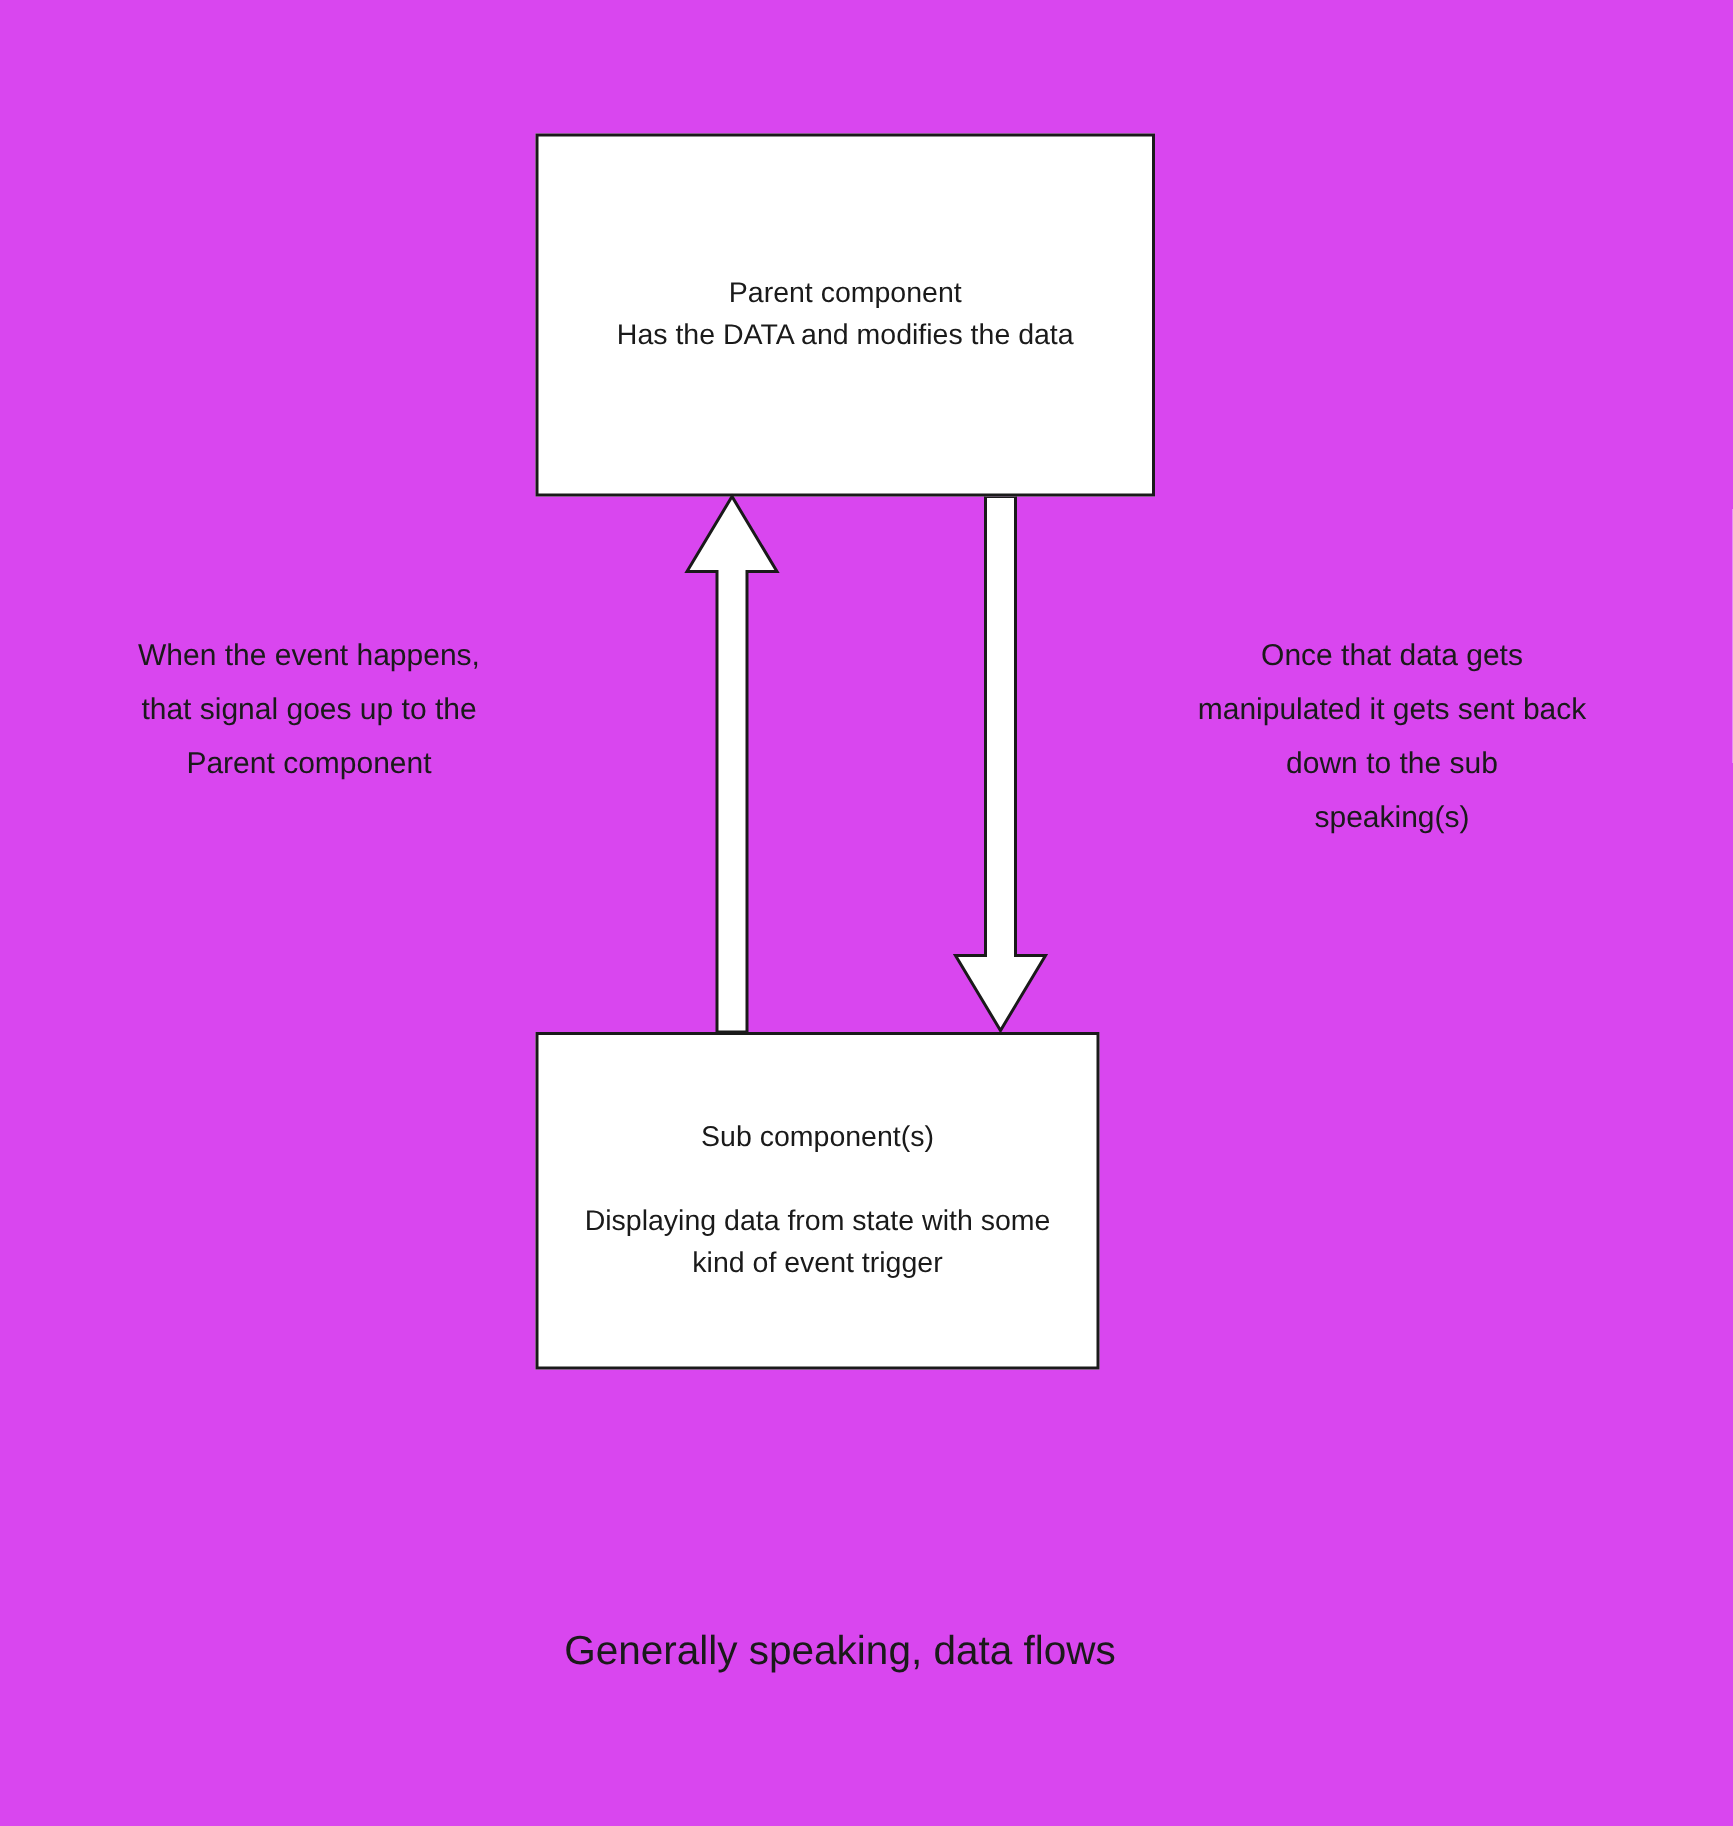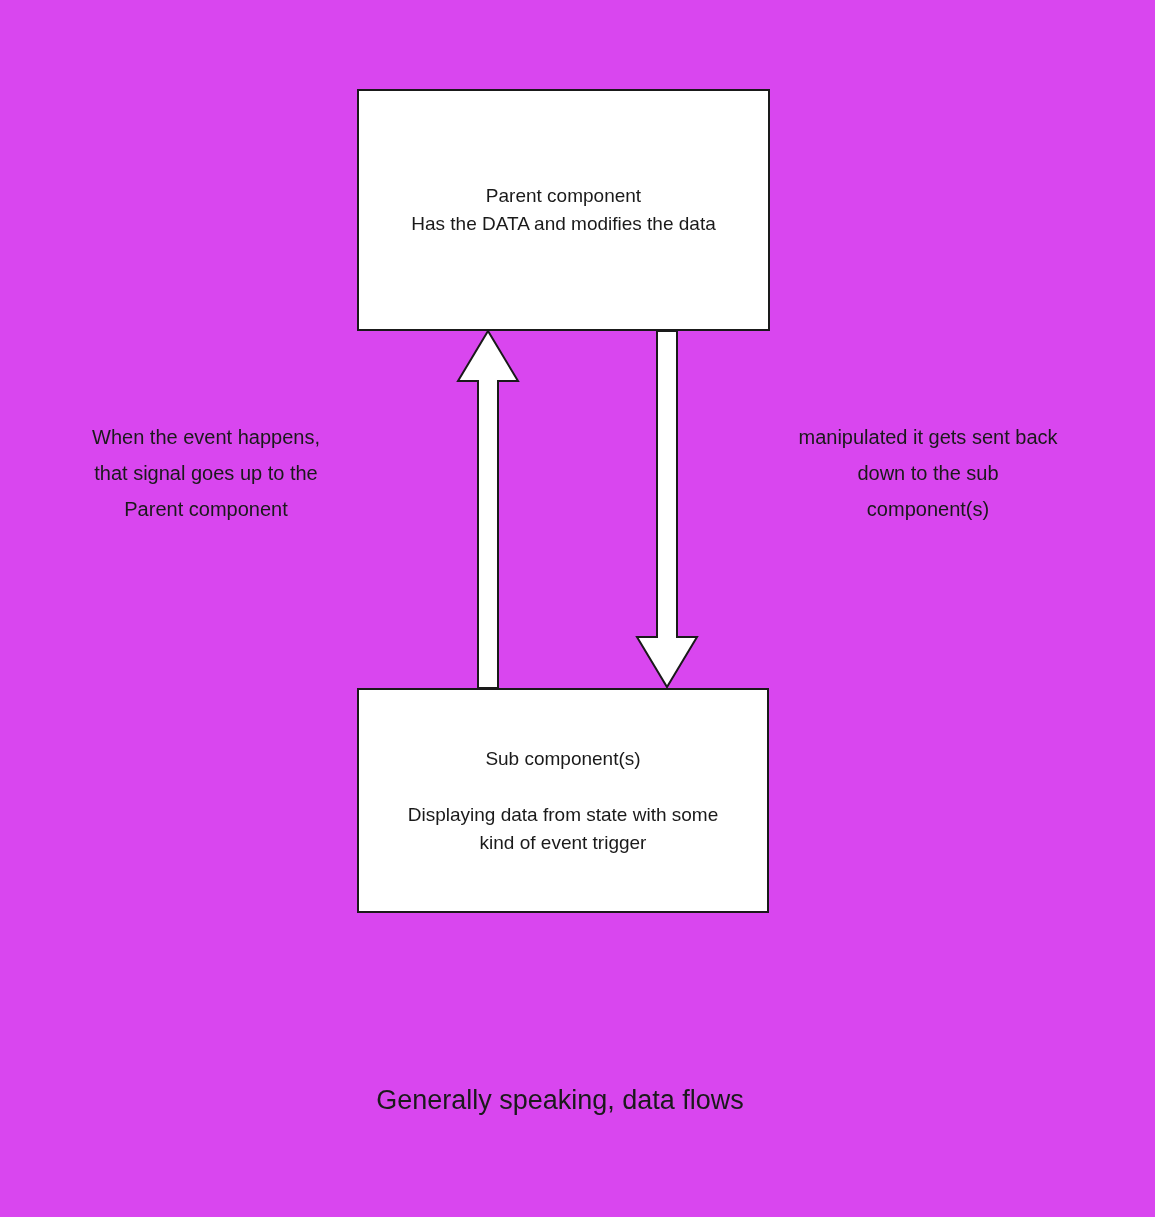--- a/index.html
+++ b/index.html
@@ -30,21 +30,21 @@
   }
   .box-parent {
     left: 357px;
     top: 89px;
     width: 413px;
     height: 242px;
   }
   .box-sub {
     left: 357px;
     top: 688px;
-    width: 412px;
+    width: 376px;
     height: 225px;
   }
   .box .line {
     display: block;
     font-size: 19px;
     line-height: 28px;
     white-space: nowrap;
   }
   .spacer {
     display: block;
@@ -121,22 +121,23 @@
     <polygon points="23,0 23,306 3,306 33,356 63,306 43,306 43,0" fill="#ffffff" stroke="#1a1a1a" stroke-width="2" stroke-linejoin="miter"></polygon>
   </svg>
 
   <div class="note note-left">
     <span class="line">When the event happens,</span>
     <span class="line">that signal goes up to the</span>
     <span class="line">Parent component</span>
   </div>
 
   <div class="note note-right">
+    <span class="line">Once that data gets</span>
     <span class="line">manipulated it gets sent back</span>
     <span class="line">down to the sub</span>
-    <span class="line">component(s)</span>
+    <span class="line">speaking(s)</span>
   </div>
 
   <div class="caption">
     <span class="line">Generally speaking, data flows</span>
   </div>
 
 </div>
 
 </body></html>

